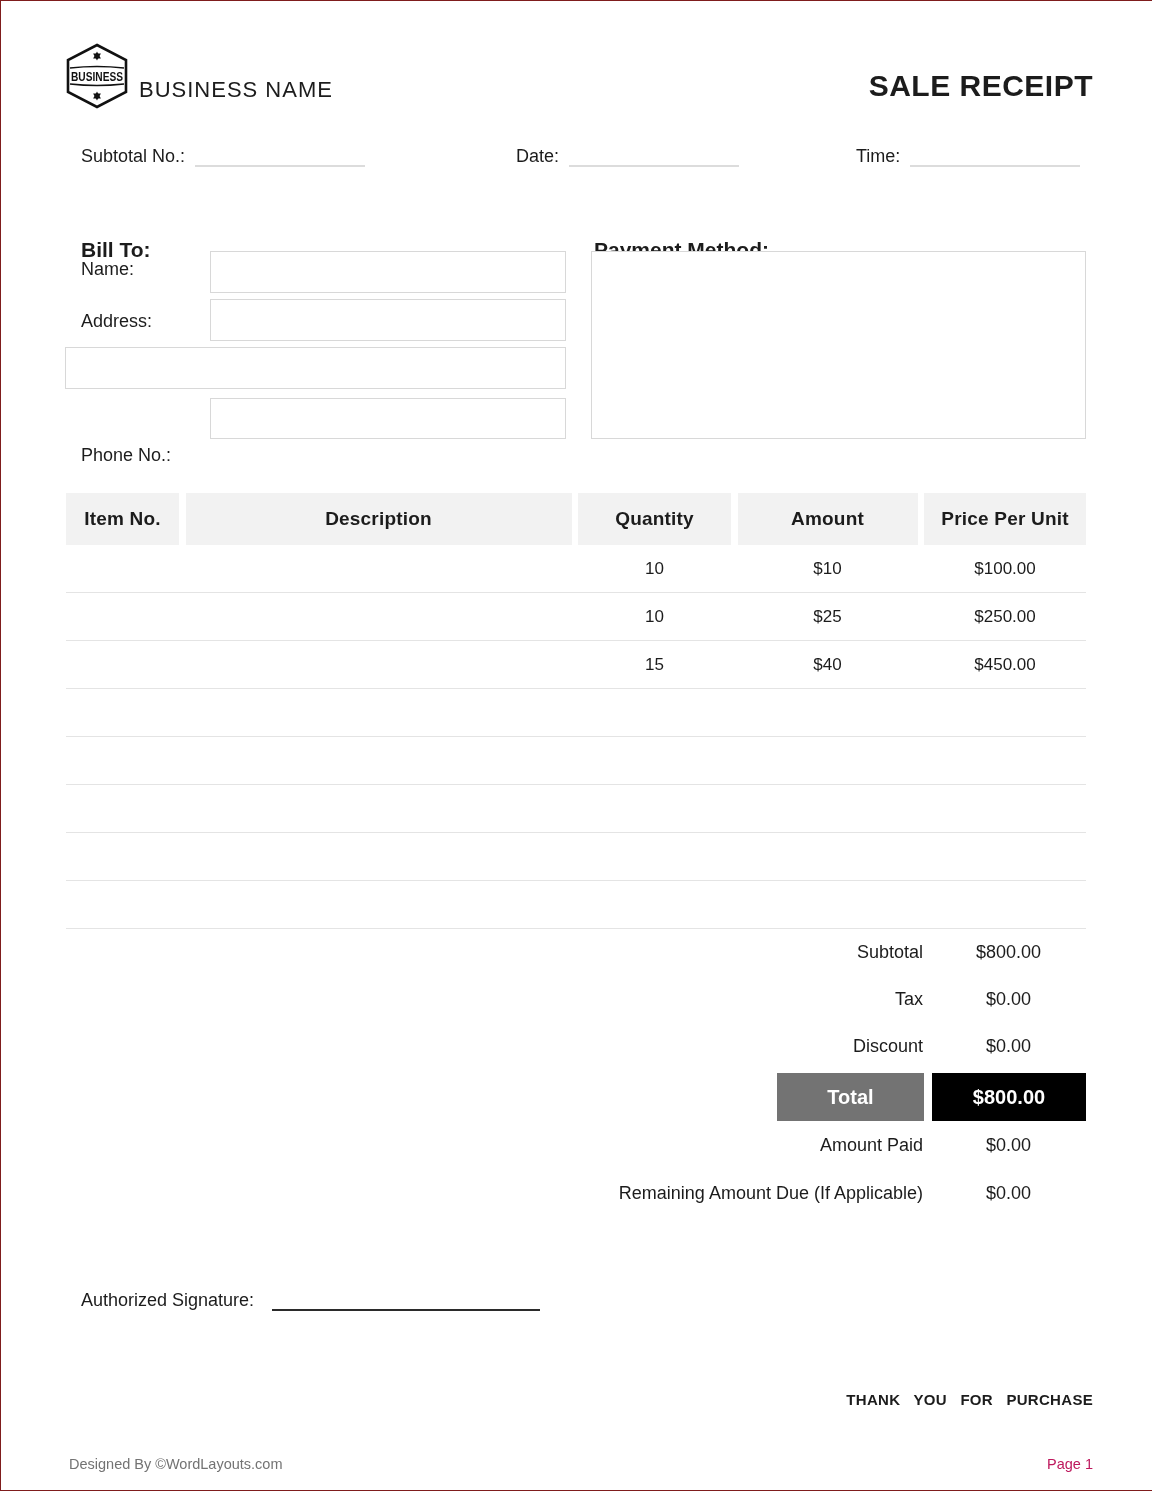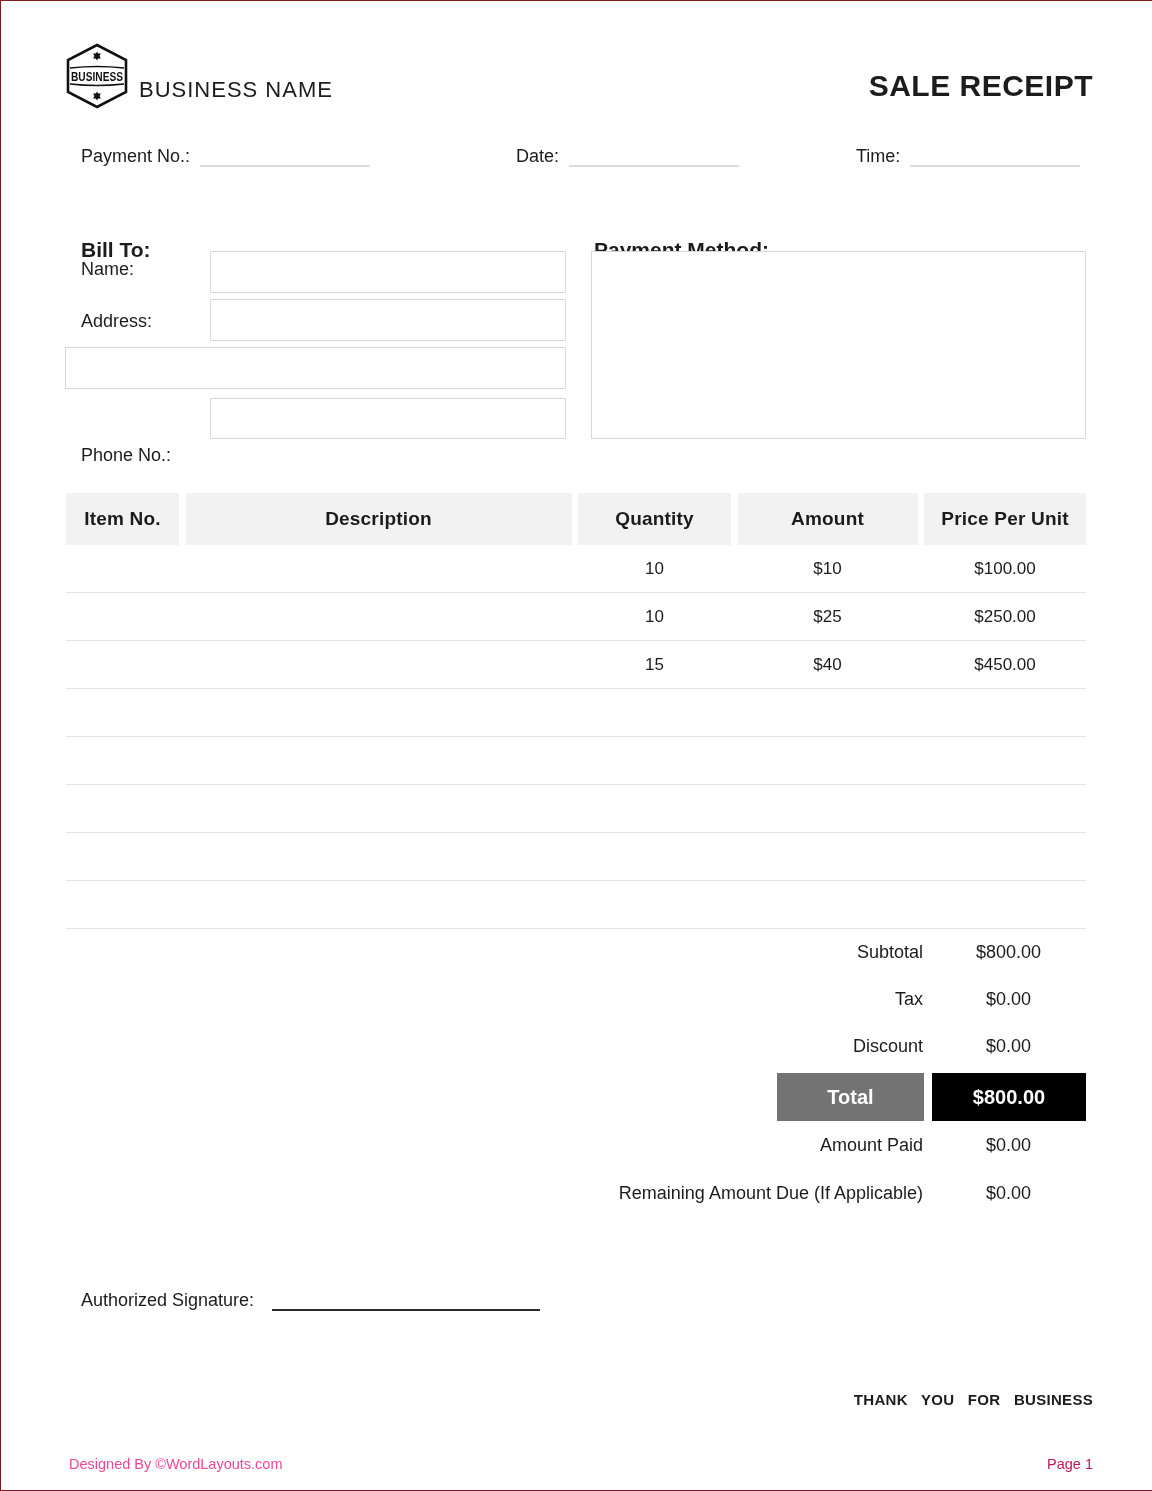--- a/index.html
+++ b/index.html
@@ -61,21 +61,21 @@
                       background:#000;color:#fff;font-weight:700;font-size:20px;text-align:center;}
   .r-paid{top:192px;height:48px;}
   .r-paid .tlabel,.r-paid .tvalue{height:48px;line-height:48px;}
   .r-remaining{top:240px;height:48px;}
   .r-remaining .tlabel,.r-remaining .tvalue{height:48px;line-height:48px;}
   
   .signature{position:absolute;top:1288px;left:80px;display:flex;align-items:flex-end;gap:18px;font-size:18px;}
   .sig-line{display:inline-block;width:268px;height:20px;border-bottom:2px solid #2b2b2b;}
   .thank-you{position:absolute;top:1390px;right:66px;font-size:15px;font-weight:700;
              word-spacing:9px;letter-spacing:.3px;}
-  .footer-left{position:absolute;left:68px;top:1455px;font-size:14.5px;color:#ec4899;}
+  .footer-left{position:absolute;left:68px;top:1455px;font-size:14.5px;color:#737373;}
   .footer-right{position:absolute;right:66px;top:1455px;font-size:14.5px;color:#be185d;}
 </style>
 </head>
 <body>
 
 <div class="page">
 
   <div class="brand">
     <span>
       <svg width="64" height="66" viewBox="0 0 64 66">
@@ -89,21 +89,21 @@
         <text x="32" y="38" text-anchor="middle" font-size="13" font-weight="bold" font-family="Liberation Sans, sans-serif" textLength="52" lengthAdjust="spacingAndGlyphs" fill="#111">BUSINESS</text>
       </svg>
     </span>
     <span class="brand-name">BUSINESS NAME</span>
   </div>
 
   <div class="doc-title">SALE RECEIPT</div>
 
   <div class="meta">
     <div class="meta-field receipt">
-      <span>Payment No.:</span>
+      <span>Subtotal No.:</span>
       <span class="blank-line"></span>
     </div>
     <div class="meta-field date">
       <span>Date:</span>
       <span class="blank-line"></span>
     </div>
     <div class="meta-field time">
       <span>Time:</span>
       <span class="blank-line"></span>
     </div>
@@ -216,17 +216,17 @@
       <span class="tlabel">Remaining Amount Due (If Applicable)</span>
       <span class="tvalue">$0.00</span>
     </div>
   </div>
 
   <div class="signature">
     <span>Authorized Signature:</span>
     <span class="sig-line"></span>
   </div>
 
-  <div class="thank-you">THANK YOU FOR BUSINESS</div>
+  <div class="thank-you">THANK YOU FOR PURCHASE</div>
   <div class="footer-left">Designed By ©WordLayouts.com</div>
   <div class="footer-right">Page 1</div>
 
 </div>
 
 </body></html>

